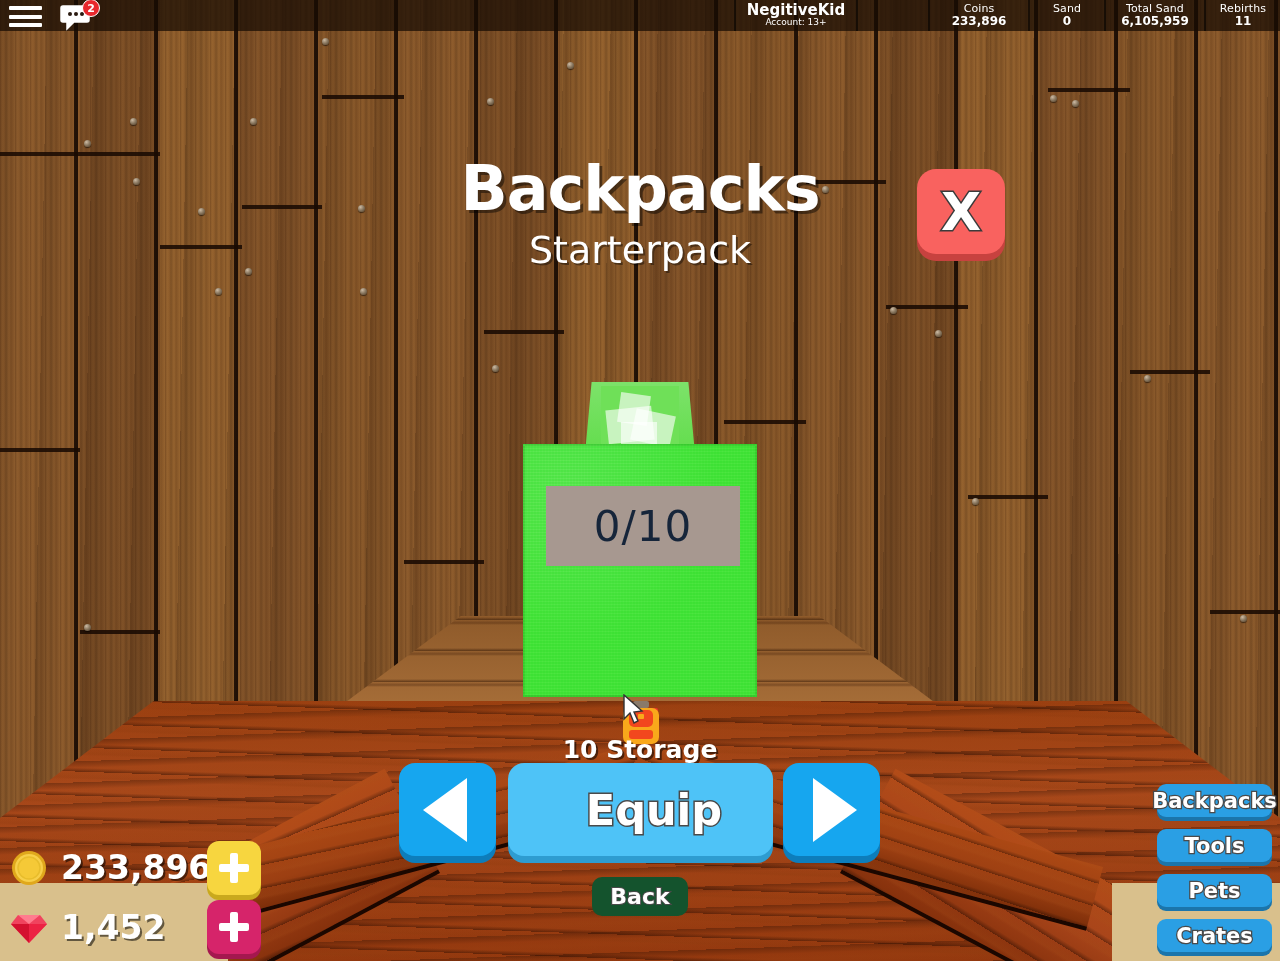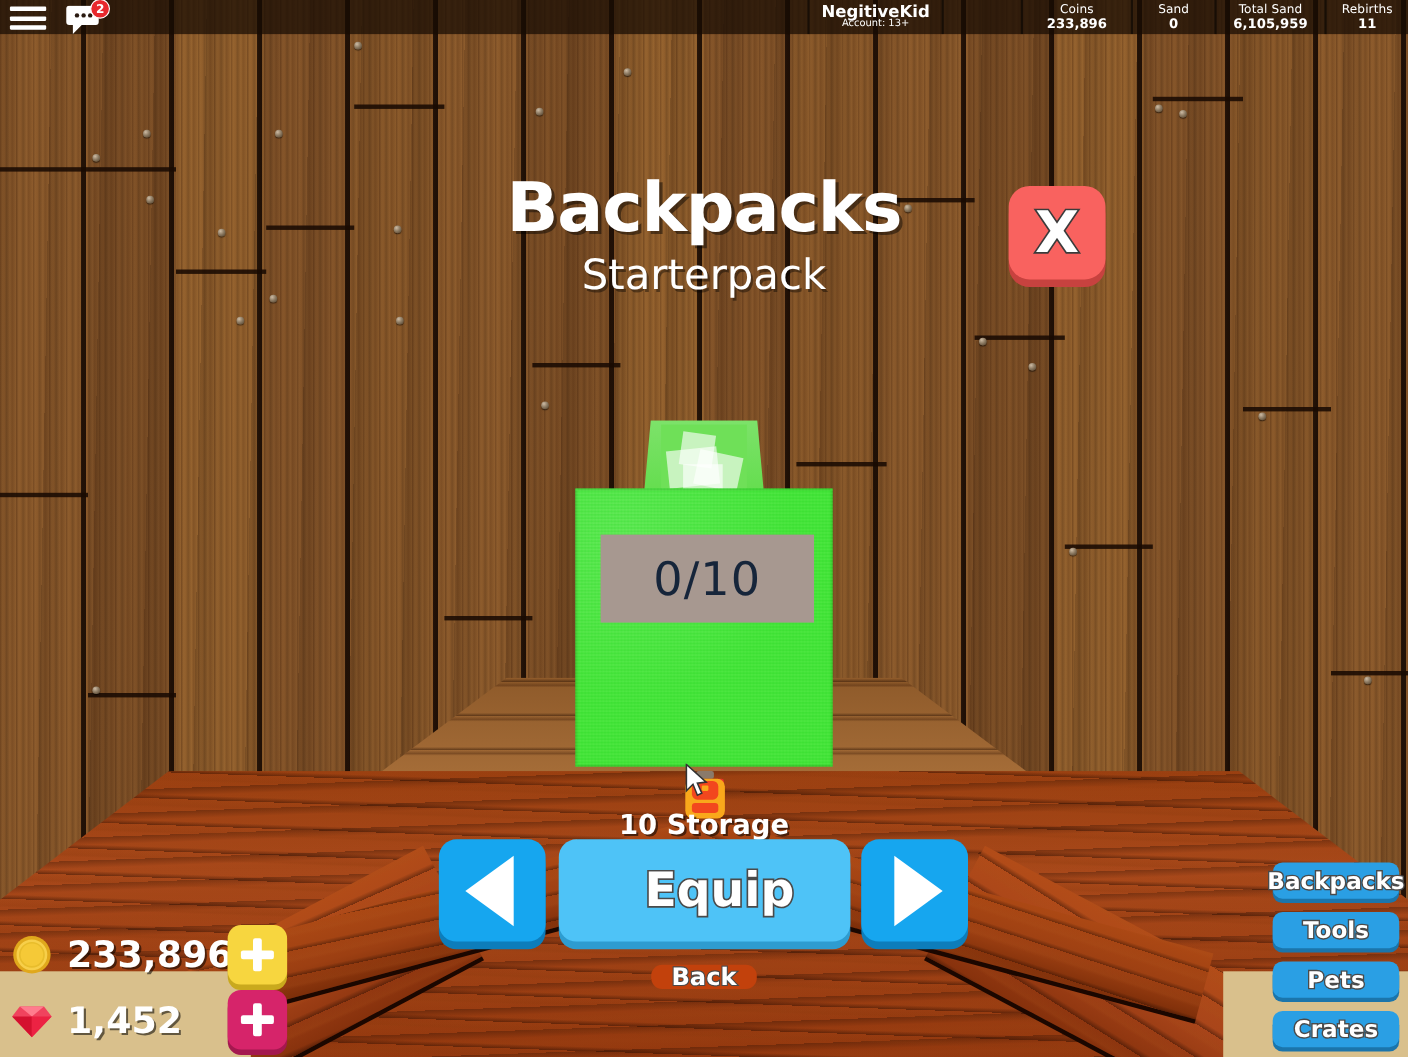--- a/index.html
+++ b/index.html
@@ -235,22 +235,22 @@
     border-radius:16px; background:#4ec3f7; box-shadow:0 7px 0 #2e9cd0;
     display:flex; align-items:center; justify-content:center;
     z-index:30; cursor:pointer;
   }
   .equip-btn span {
     font-size:43px; font-weight:700; color:#fff;
     -webkit-text-stroke:3px #4a4a4a; paint-order:stroke fill;margin-left:27px;
   }
 
   .back-btn {
-    position:absolute; left:592px; top:877px; width:96px; height:22px;
-    border-radius:10px; background:#c2410c;
+    position:absolute; left:592px; top:877px; width:96px; height:39px;
+    border-radius:10px; background:#14532d;
     display:flex; align-items:center; justify-content:center;
     z-index:30; cursor:pointer;
   }
   .back-btn span {
     font-size:22px; font-weight:700; color:#fff;
     -webkit-text-stroke:2px #4a4a4a; paint-order:stroke fill;
   }
 
   
   .rnav { position:absolute; right:8px; top:784px; width:115px; z-index:35; }

